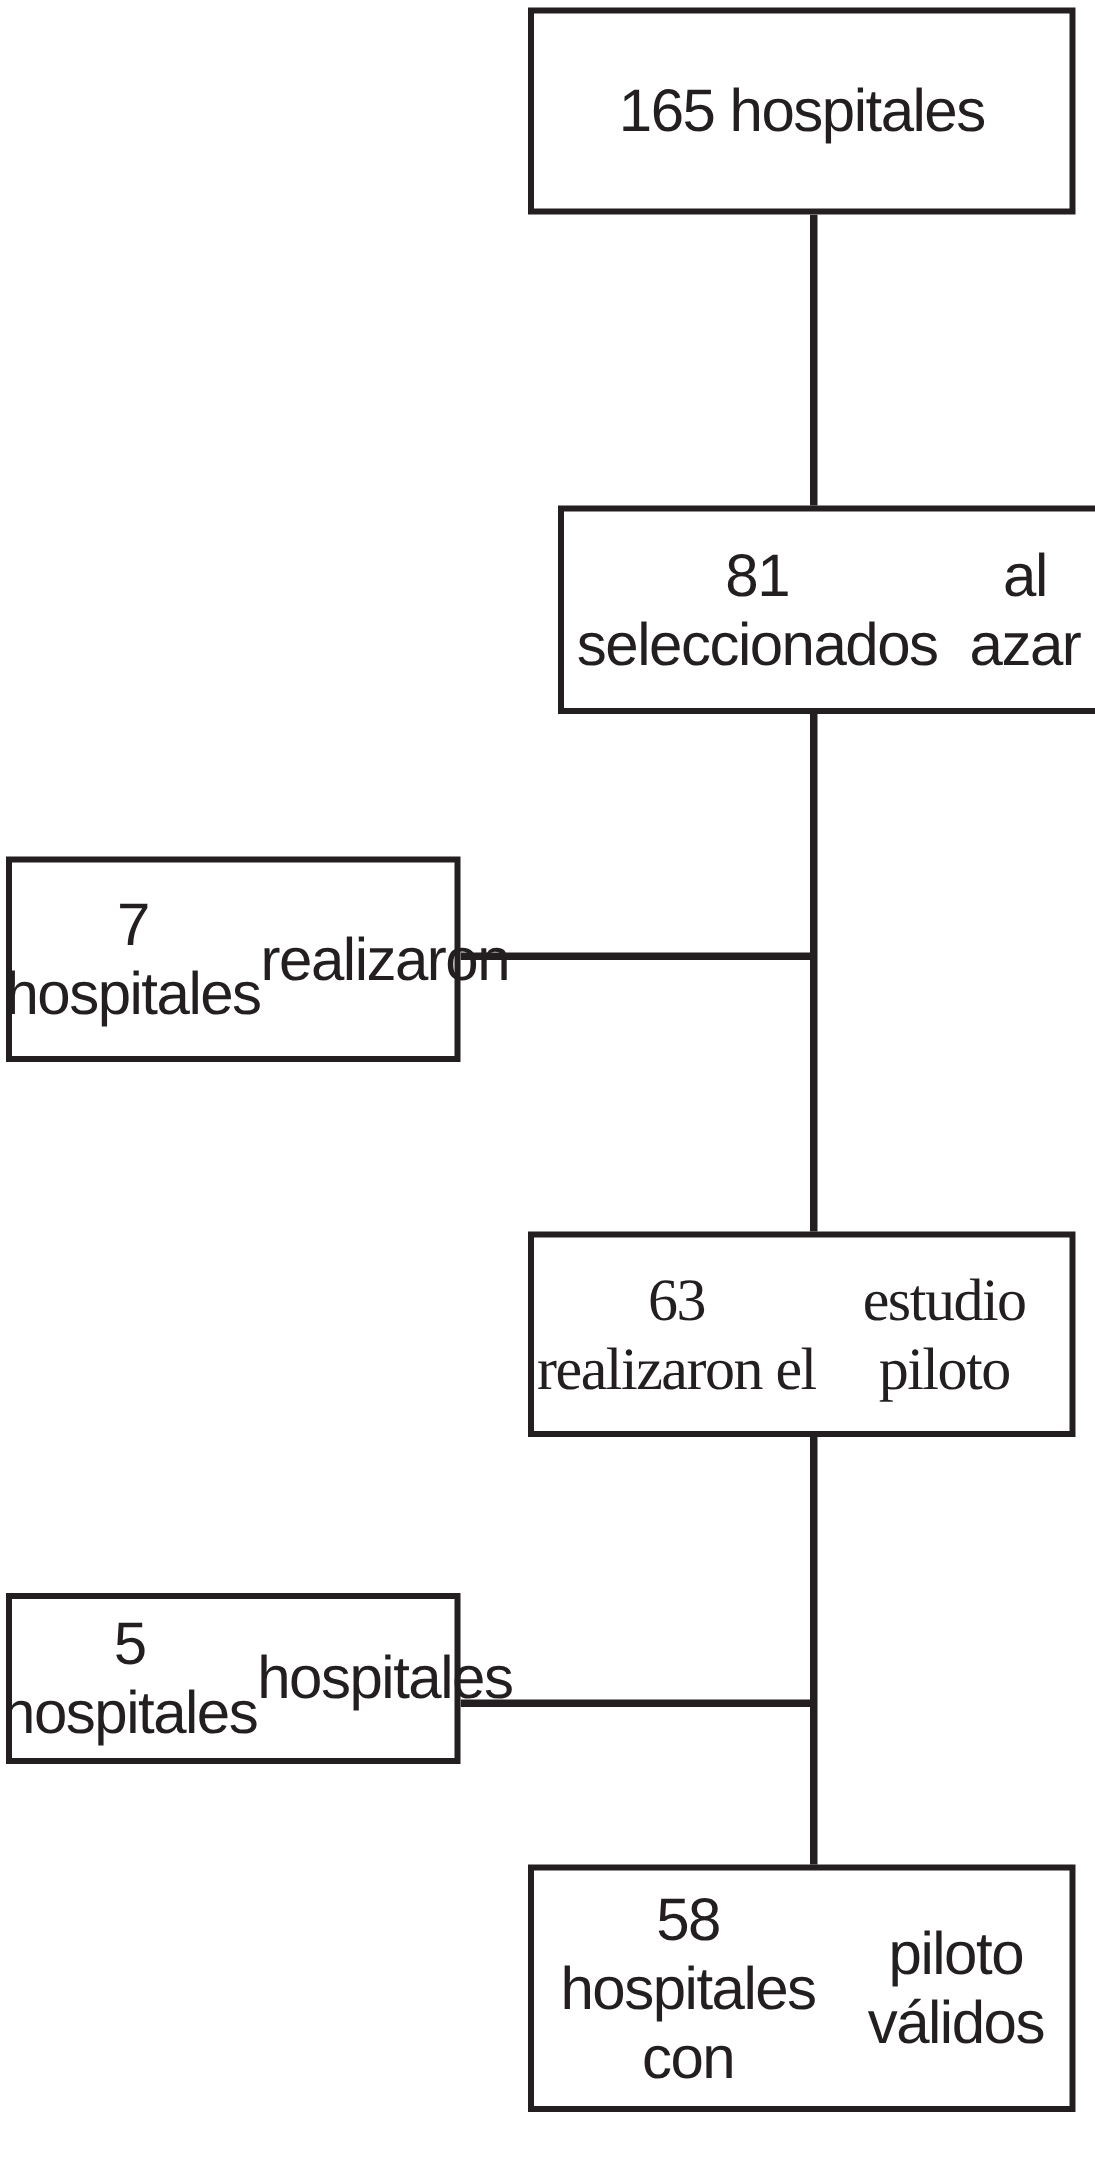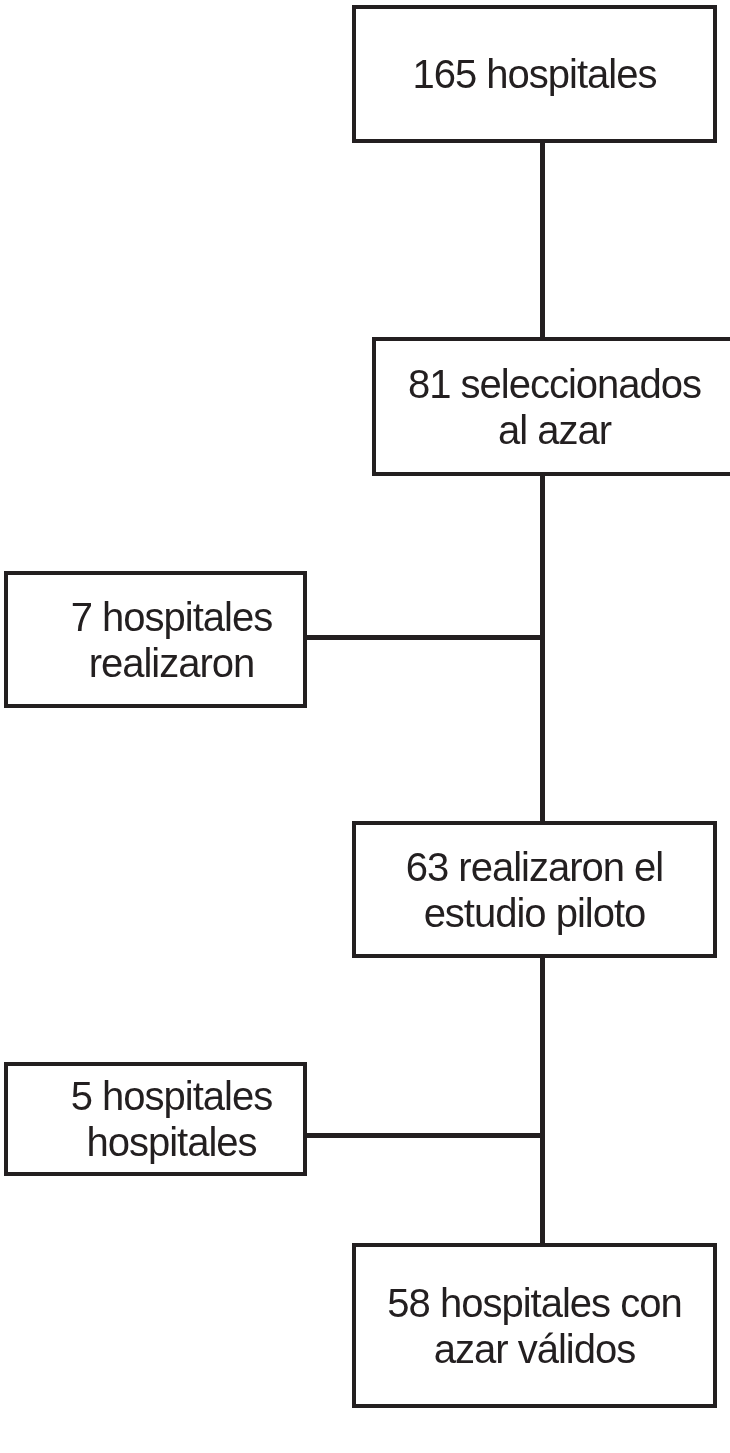--- a/index.html
+++ b/index.html
@@ -21,42 +21,42 @@
     height: 1453px;
     background: var(--bg-color);
     overflow: hidden;
   }
   .flow-box {
     position: absolute;
     box-sizing: border-box;
     border: 4px solid var(--line-color);
     background: var(--bg-color);
     display: flex;
-    flex-direction: column;
+    flex-direction: row;
     align-items: center;
     justify-content: center;
     text-align: center;
     color: var(--text-color);
     font-size: 40px;
     line-height: 46px;
     letter-spacing: -1px;
     z-index: 2;
   }
   .main-col {
     left: 352px;
     width: 365px;
   }
   .side-col {
     left: 4px;
     width: 303px;
     padding-left: 32px;
   }
   .box-1 { top: 5px;    height: 138px; }
   .box-2 { top: 337px;  height: 139px; margin-left: 20px; }
-  .box-3 { top: 821px;  height: 137px; }
+  .box-3 { top: 821px;  height: 137px; font-family: Liberation Serif, serif; }
   .box-4 { top: 1243px; height: 165px; }
   .box-a { top: 571px;  height: 137px; }
   .box-b { top: 1062px; height: 114px; }
   .connector {
     position: absolute;
     background: var(--line-color);
     z-index: 1;
   }
   .spine {
     left: 540px;
@@ -98,21 +98,21 @@
     <span class="box-line">al azar</span>
   </div>
 
   <div class="flow-box main-col box-3">
     <span class="box-line">63 realizaron el</span>
     <span class="box-line">estudio piloto</span>
   </div>
 
   <div class="flow-box main-col box-4">
     <span class="box-line">58 hospitales con</span>
-    <span class="box-line">azar válidos</span>
+    <span class="box-line">piloto válidos</span>
   </div>
 
   <div class="flow-box side-col box-a">
     <span class="box-line">7 hospitales</span>
     <span class="box-line">realizaron</span>
   </div>
 
   <div class="flow-box side-col box-b">
     <span class="box-line">5 hospitales</span>
     <span class="box-line">hospitales</span>

